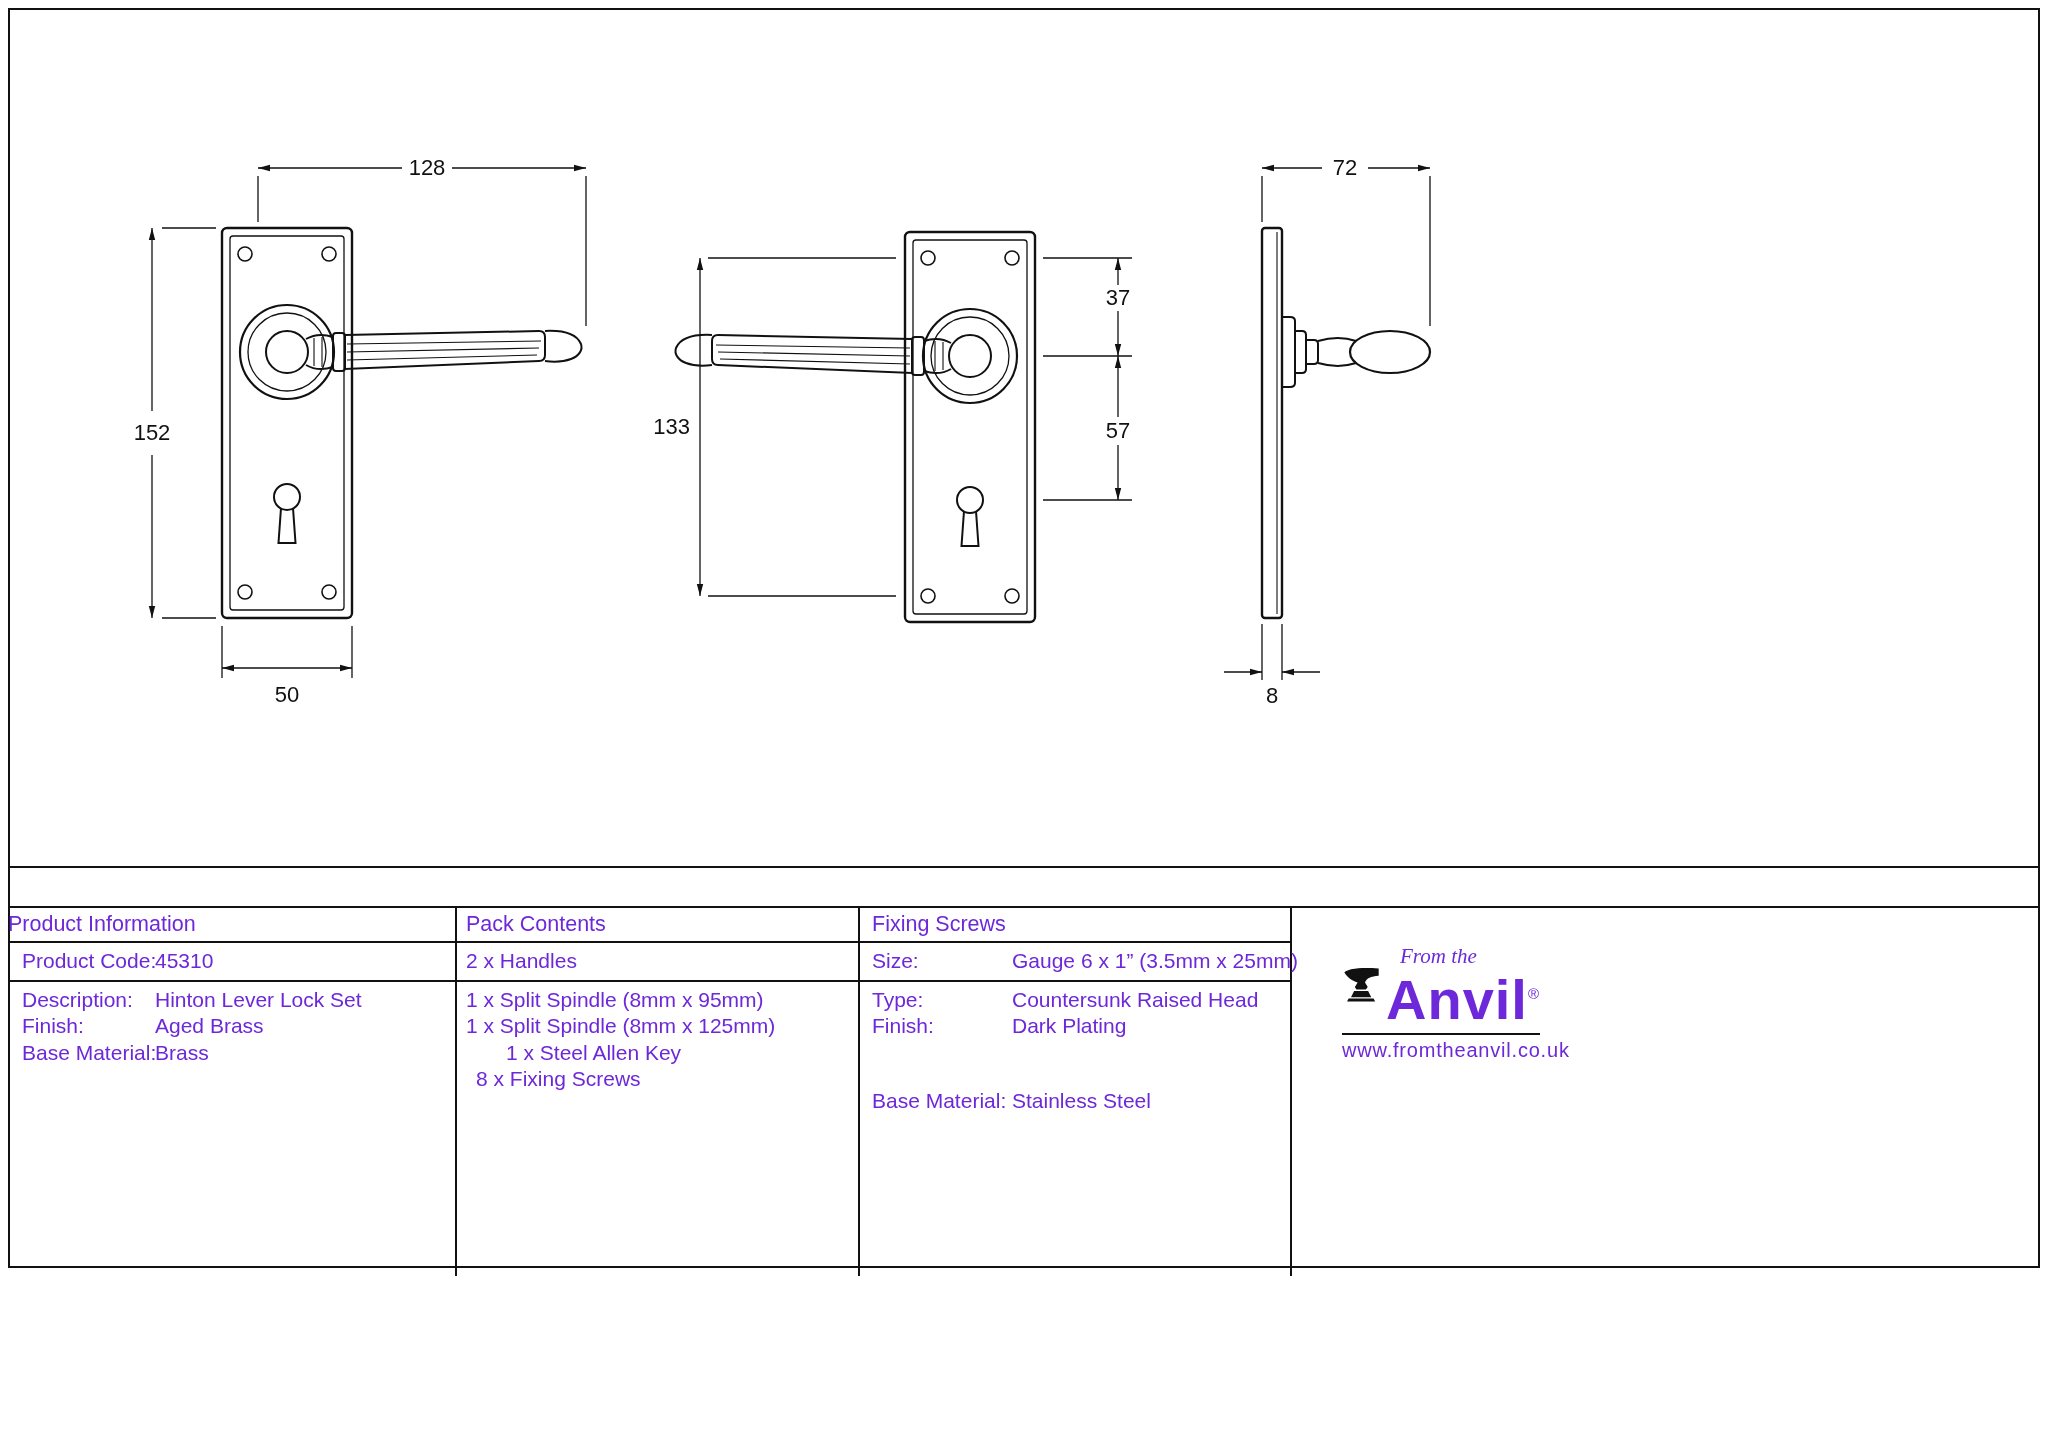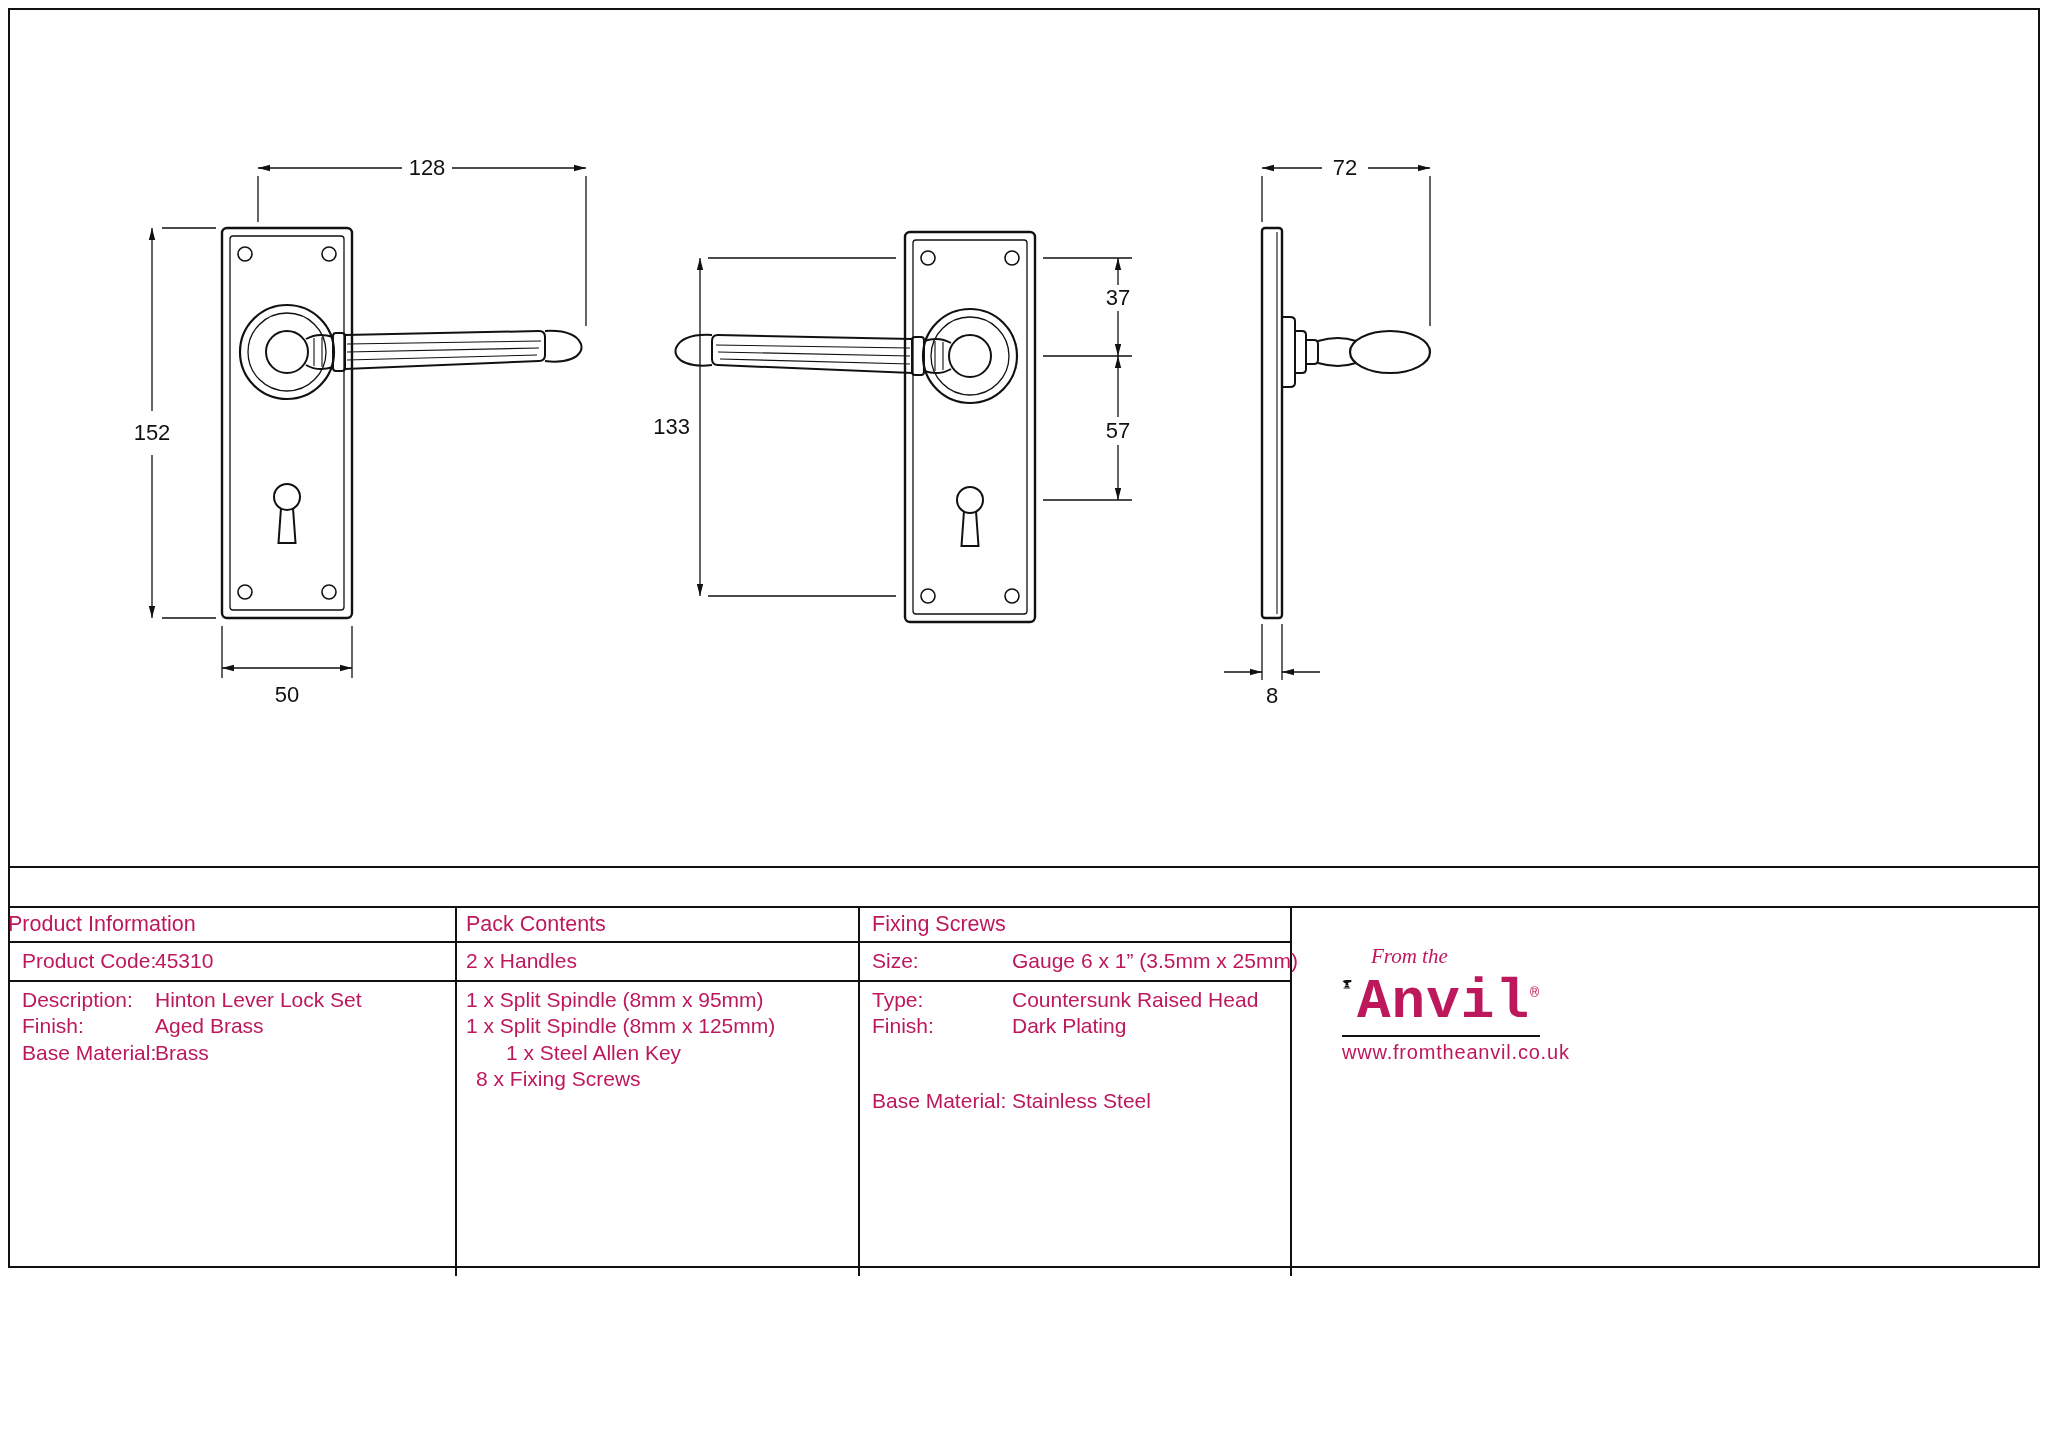--- a/index.html
+++ b/index.html
@@ -1,37 +1,37 @@
 <!DOCTYPE html>
 <html><head>
 <meta charset="utf-8">
 <style>
   * { margin:0; padding:0; box-sizing:border-box; }
   html,body { background:#ffffff; }
   .sheet { position:relative; width:2048px; height:1276px; background:#fff;
-           font-family:"Liberation Sans", sans-serif; color:#be185d; overflow:hidden; }
+           font-family:"Liberation Sans", sans-serif; color:#6d28d9; overflow:hidden; }
   .frame { position:absolute; left:8px; top:8px; right:8px; bottom:8px;
            border:2px solid #111; pointer-events:none; }
   .hline { position:absolute; height:2px; background:#111; }
   .vline { position:absolute; width:2px; background:#111; }
   .drawing { position:absolute; left:0; top:0; }
   .dimtext { font-family:"Liberation Sans", sans-serif; font-size:22px; fill:#111; stroke:none; }
   .note { position:absolute; left:20px; top:875px; font-size:21px; white-space:nowrap; }
   .th   { position:absolute; top:912px; font-size:21.5px; white-space:nowrap; }
   .trow { position:absolute; font-size:21px; white-space:nowrap; }
   .lbl  { display:inline-block; }
   .w133 { width:133px; }
   .w140 { width:140px; }
   
   .logo { position:absolute; left:1342px; top:946px; width:198px; }
   .logo-top { display:flex; align-items:flex-start; }
   .logo-text { margin-left:5px; }
   .from-the { display:block; margin-left:14px; font-family:"Liberation Serif", serif;
               font-style:italic; font-size:21px; line-height:20px; }
-  .anvil-row { display:block; font-family:Liberation Mono, monospace; font-weight:bold;
+  .anvil-row { display:block; font-family:Liberation Sans, sans-serif; font-weight:bold;
                font-size:56px; line-height:56px; letter-spacing:1px; }
   .reg { font-size:15px; vertical-align:super; font-weight:normal; }
   .logo-rule { margin-top:5px; height:2px; background:#111; width:198px; }
   .logo-url { margin-top:4px; font-size:20px; letter-spacing:0.8px; text-align:center; }
 </style>
 </head>
 <body>
 
 <div class="sheet">
 

